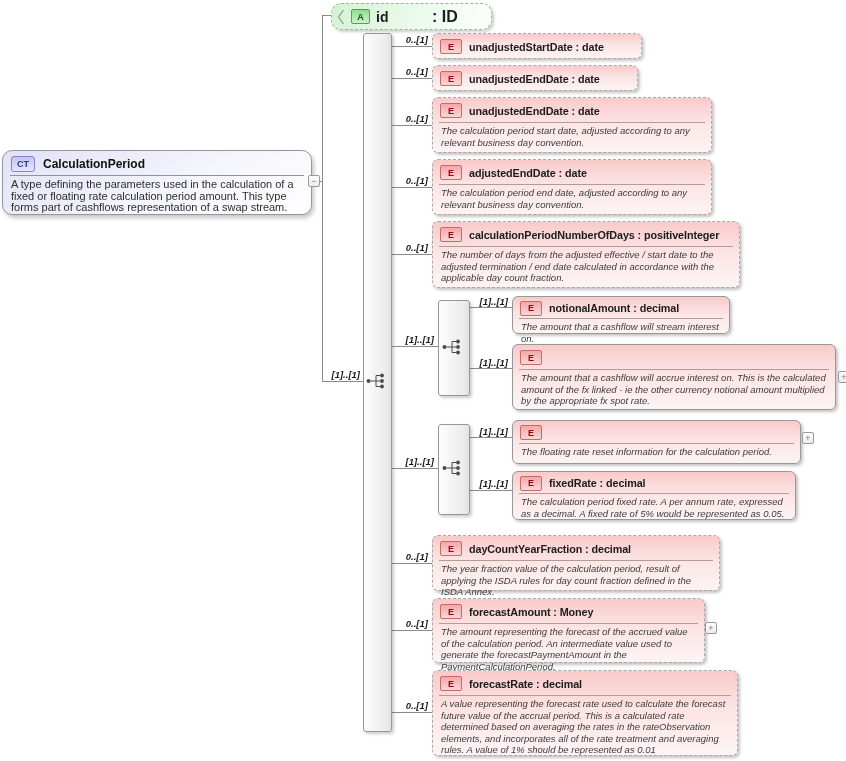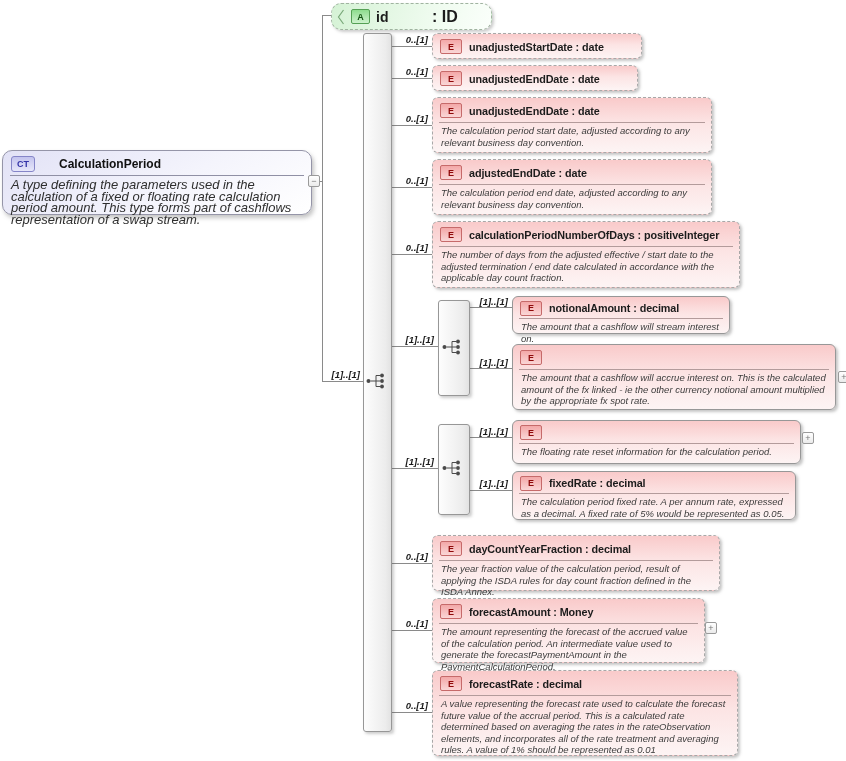--- a/index.html
+++ b/index.html
@@ -21,27 +21,27 @@
   .el-label{font-size:10.8px;font-weight:bold;color:#1c1c1c;white-space:nowrap;letter-spacing:-0.1px;}
   .e-badge{flex:0 0 auto;width:20px;height:13px;border:1px solid #c66a6a;border-radius:2px;
            background:linear-gradient(180deg,#f3a8a8,#fad6d6);color:#8f0b0b;
            font-size:9px;font-weight:bold;display:flex;align-items:center;justify-content:center;}
   .divider{border-top:1px solid #b39b9b;margin:0 6px;}
   .el-desc{font-size:9.5px;font-style:italic;color:#3c3c3c;line-height:11.6px;padding:2px 8px 0 8px;}
   
   .ct-box{position:absolute;border:1px solid #9595a8;border-radius:10px;
           background:linear-gradient(150deg,#e2e2f6 0%,#f4f4fc 55%,#ffffff 100%);
           box-shadow:2px 3px 4px rgba(90,90,90,.35);}
-  .ct-head{display:flex;align-items:center;gap:24px;height:21px;padding:2px 0 0 8px;}
+  .ct-head{display:flex;align-items:center;gap:8px;height:21px;padding:2px 0 0 8px;}
   .ct-badge{flex:0 0 auto;width:22px;height:14px;border:1px solid #8585c8;border-radius:3px;
             background:linear-gradient(180deg,#c3c3ee,#e7e7fa);color:#3434a8;
             font-size:9px;font-weight:bold;display:flex;align-items:center;justify-content:center;}
   .ct-title{font-size:12px;font-weight:bold;color:#111;}
   .ct-div{border-top:1px solid #9090a5;margin:1px 7px 0 7px;}
-  .ct-desc{font-size:13px;font-style:italic;color:#2e2e2e;line-height:11.5px;padding:3px 9px 0 8px;}
+  .ct-desc{font-size:11px;color:#2e2e2e;line-height:11.5px;padding:3px 9px 0 8px;}
   
   .attr-box{position:absolute;border:1px dashed #a0b3a0;border-radius:10px;
             background:linear-gradient(110deg,#d5f2d5 0%,#eefbee 60%,#fbfffb 100%);
             box-shadow:2px 2px 3px rgba(90,90,90,.3);
             display:flex;align-items:center;gap:6px;padding:0 6px 0 5px;}
   .a-badge{flex:0 0 auto;width:17px;height:13px;border:1px solid #55a055;border-radius:2px;
            background:linear-gradient(180deg,#8edc8e,#cdf2cd);color:#155515;
            font-size:9px;font-weight:bold;display:flex;align-items:center;justify-content:center;}
   .attr-name{font-size:14px;font-weight:bold;color:#1c1c1c;min-width:50px;}
   .attr-type{font-size:16px;font-weight:bold;color:#1c1c1c;}

